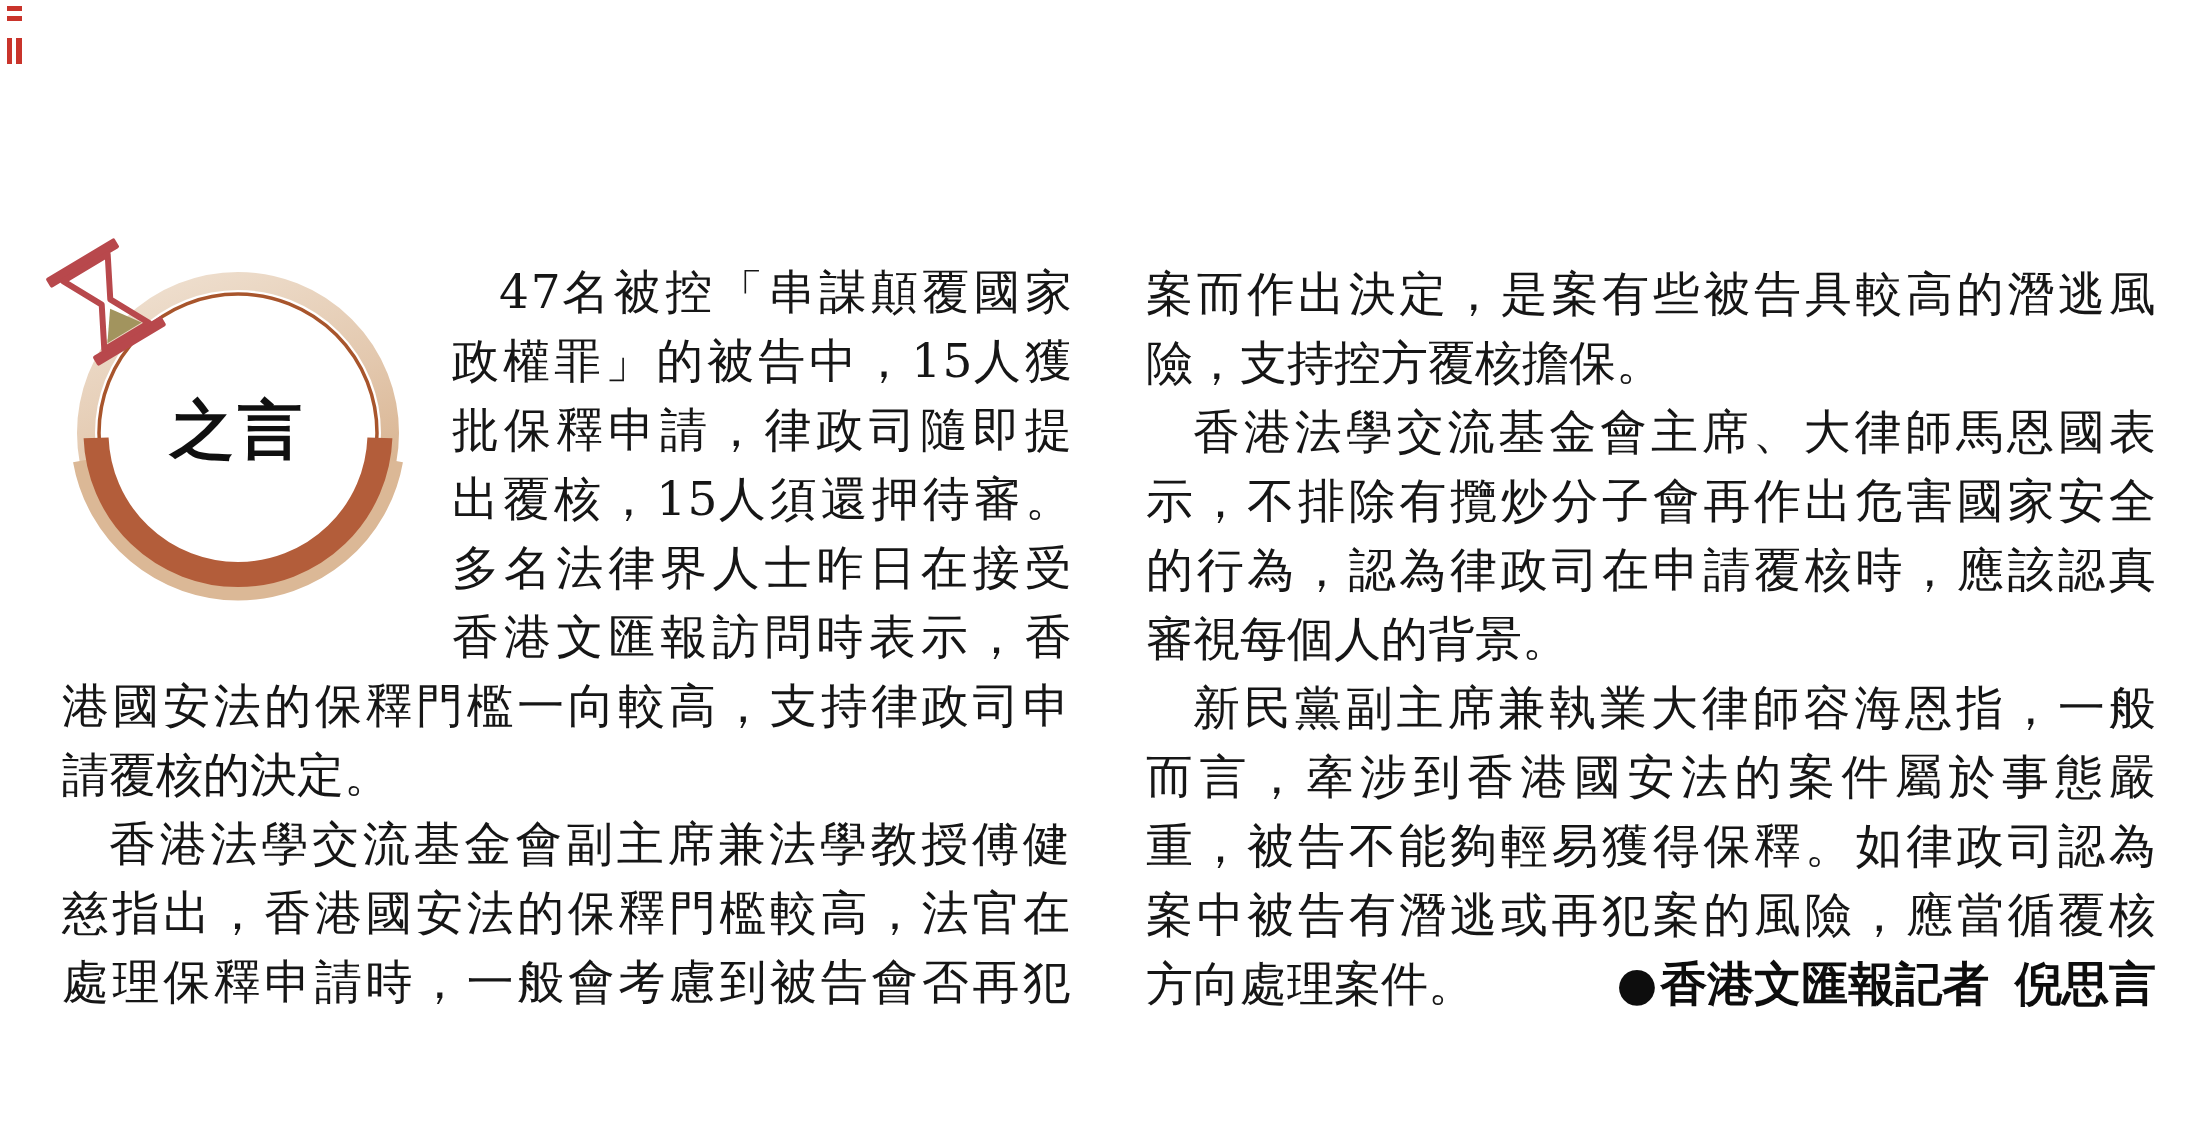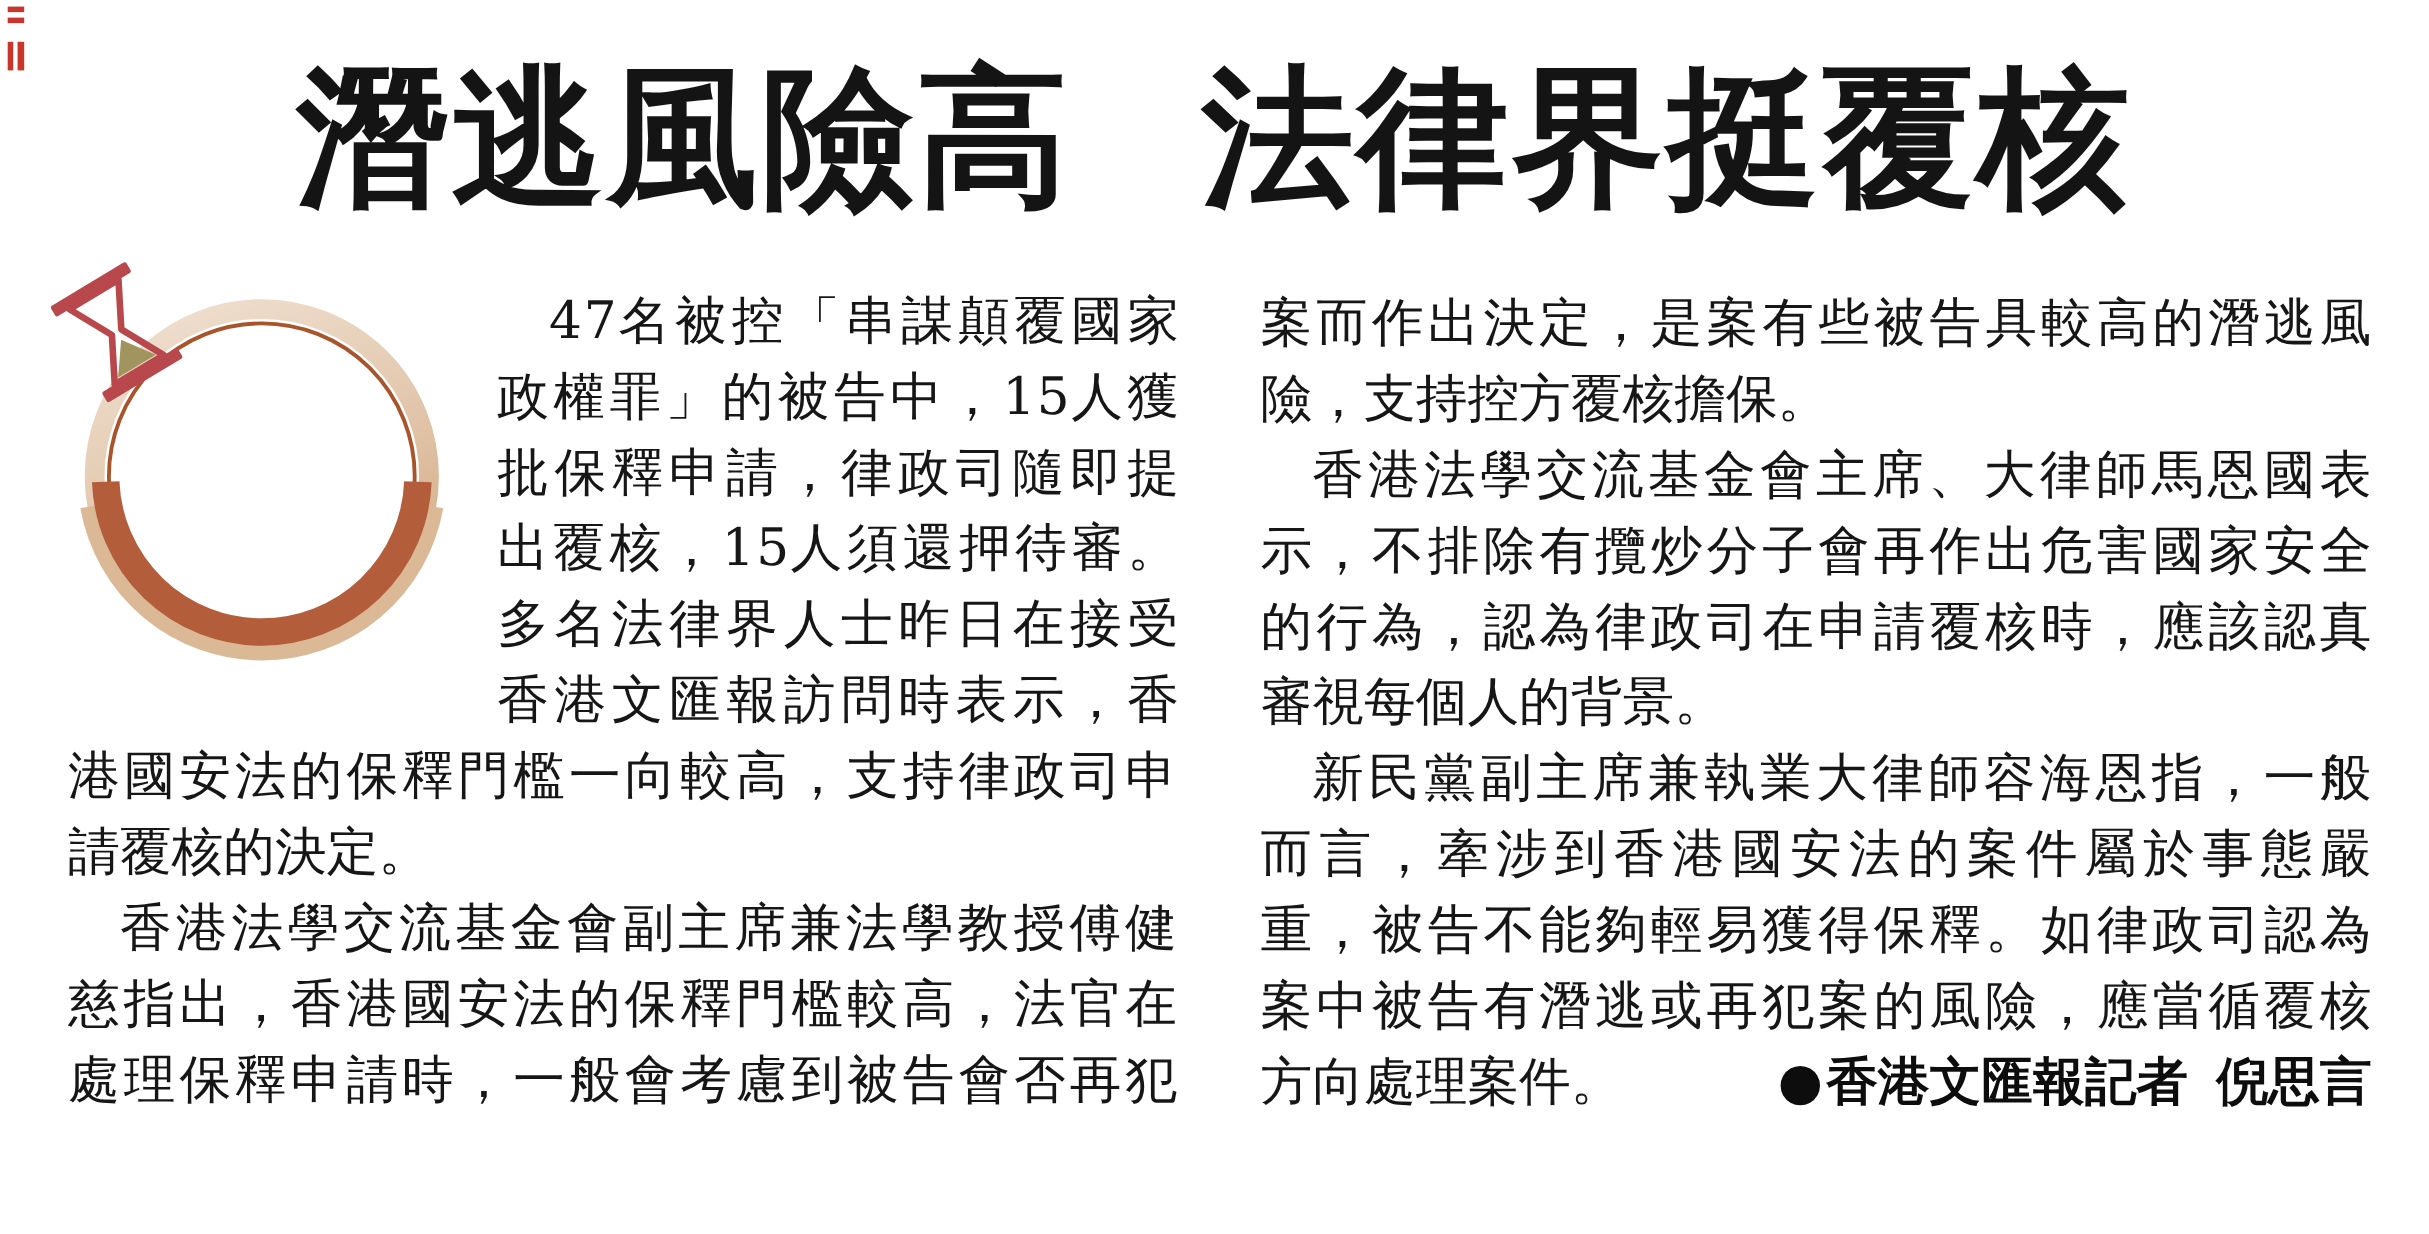--- a/index.html
+++ b/index.html
@@ -43,23 +43,20 @@
 </head>
 <body>
 
 <div id="canvas">
 
   <div class="red-mark" id="mark1a"></div>
   <div class="red-mark" id="mark1b"></div>
   <div class="red-mark" id="mark2a"></div>
   <div class="red-mark" id="mark2b"></div>
 
-  <div id="headline">
-    <span>潛逃風險高</span><span class="gap"></span><span>法律界挺覆核</span>
-  </div>
 
   <div id="badge">
     <svg width="364" height="372" viewBox="0 0 364 372">
       <defs>
         <linearGradient id="tanGrad" x1="0" y1="0" x2="0.4" y2="1">
           <stop offset="0" stop-color="#f0e2d3"></stop>
           <stop offset="0.55" stop-color="#e3c8ae"></stop>
           <stop offset="1" stop-color="#d5ad87"></stop>
         </linearGradient>
       </defs>
@@ -67,20 +64,21 @@
       <circle cx="182" cy="185" r="152" fill="none" stroke="url(#tanGrad)" stroke-width="18"></circle>
 
       <circle cx="182" cy="185" r="139" fill="none" stroke="#a8552c" stroke-width="3.5"></circle>
 
       <path d="M 27.4 212.3 A 157 157 0 0 0 336.6 212.3" fill="none" stroke="#dbb896" stroke-width="21"></path>
 
       <path d="M 40.1 189.9 A 142 142 0 0 0 323.9 189.9" fill="none" stroke="#b35d3a" stroke-width="25"></path>
 
       <circle cx="182" cy="185" r="127" fill="#ffffff"></circle>
     </svg>
+    <div class="badge-text" id="badge-line2">之言</div>
     <svg id="hourglass" viewBox="0 0 100 108">
       <rect x="10" y="3" width="80" height="11" rx="2" fill="#b8484c"></rect>
       <rect x="10" y="94" width="80" height="11" rx="2" fill="#b8484c"></rect>
       <path d="M50 62 L70 90 L30 90 Z" fill="#a2945e"></path>
       <path d="M24 14 L76 14 L55 54 L76 94 L24 94 L45 54 Z" fill="none" stroke="#b8484c" stroke-width="6" stroke-linejoin="round"></path>
     </svg>
   </div>
 
   <div class="col" id="left-wrapped">
       <div class="line just" style="padding-left: 1em;">

